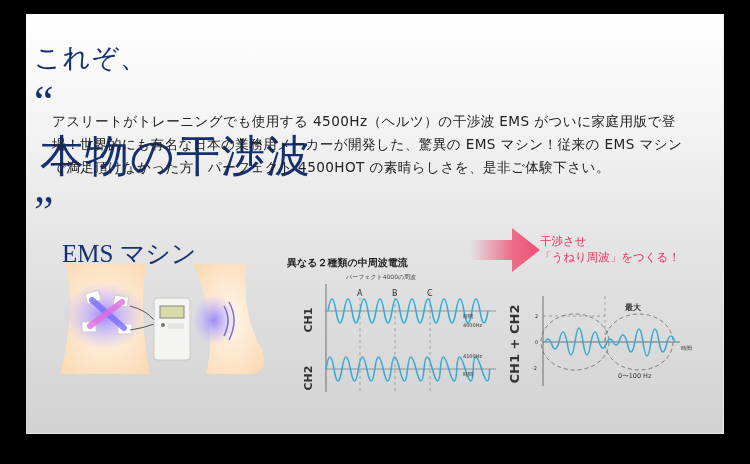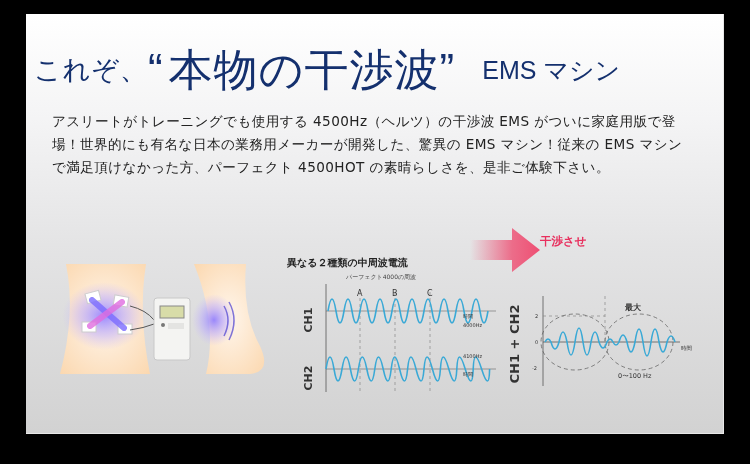--- a/index.html
+++ b/index.html
@@ -1,31 +1,31 @@
 <!DOCTYPE html>
 <html><head>
 <meta charset="utf-8">
 <style>
   html, body { margin:0; padding:0; }
   body { width:750px; height:464px; background:#000; position:relative; overflow:hidden;
          font-family:"DejaVu Sans", sans-serif; }
   .panel { position:absolute; left:26px; top:14px; width:697px; height:419px;
            background:linear-gradient(to bottom,#ffffff 0%,#f4f4f5 25%,#e4e4e5 55%,#d2d2d2 100%);
            border-right:1px solid #e8e8e8; border-bottom:1px solid #e8e8e8; }
-  .title { position:absolute; left:34px; top:40px; height:60px; display:flex; align-items:center;
-           color:#14306e; font-family:Liberation Sans, sans-serif; white-space:nowrap; }
+  .title { position:absolute; left:34px; top:40px; height:60px; display:flex; align-items:flex-start;
+           color:#14306e; font-family:Liberation Serif, serif; white-space:nowrap;flex-direction:column; }
   .title .pre { font-size:27px; letter-spacing:1px; }
   .title .main { font-size:44px; margin-left:6px; letter-spacing:1px; }
   .title .q { font-size:44px; }
   .title .post { font-size:25px; margin-left:28px; }
   .body-text { position:absolute; left:52px; top:110px; width:640px; font-size:13.6px; line-height:23px;
                color:#222; letter-spacing:0.4px; }
   .lbl-diff { position:absolute; left:287px; top:256px; font-size:10px; font-weight:bold; color:#222; }
   .arrow { position:absolute; left:470px; top:228px; width:70px; height:44px; }
-  .pink { position:absolute; left:540px; top:233px; color:#e8305e; font-size:11.5px; font-weight:bold; line-height:16px; }
+  .pink { position:absolute; left:540px; top:233px; color:#e8305e; font-size:11.5px; font-weight:normal; line-height:16px; }
   .illus { position:absolute; left:46px; top:254px; width:232px; height:130px; }
   .chart1 { position:absolute; left:296px; top:270px; width:200px; height:125px; }
   .chart2 { position:absolute; left:505px; top:282px; width:195px; height:120px; }
   svg text { font-family:"DejaVu Sans", sans-serif; }
 </style>
 </head>
 <body>
 
 <div class="panel"></div>
 
@@ -47,20 +47,21 @@
       <stop offset="0" stop-color="#ee4f73" stop-opacity="0"></stop>
       <stop offset="0.6" stop-color="#ee4f73" stop-opacity="0.8"></stop>
       <stop offset="1" stop-color="#ee4f73"></stop>
     </linearGradient>
   </defs>
   <polygon points="0,12 42,12 42,0 70,22 42,44 42,32 0,32" fill="url(#ag)"></polygon>
 </svg>
 
 <div class="pink">
   <div>干渉させ</div>
+  <div>「うねり周波」をつくる！</div>
 </div>
 
 <svg class="illus" viewBox="0 0 232 130">
   <defs>
     <radialGradient id="skin" cx="0.5" cy="0.5" r="0.7">
       <stop offset="0" stop-color="#fff6ec"></stop>
         <stop offset="1" stop-color="#fbd8b0"></stop>
     </radialGradient>
     <radialGradient id="glow" cx="0.5" cy="0.5" r="0.5">
       <stop offset="0" stop-color="#8f7cff" stop-opacity="0.9"></stop>

